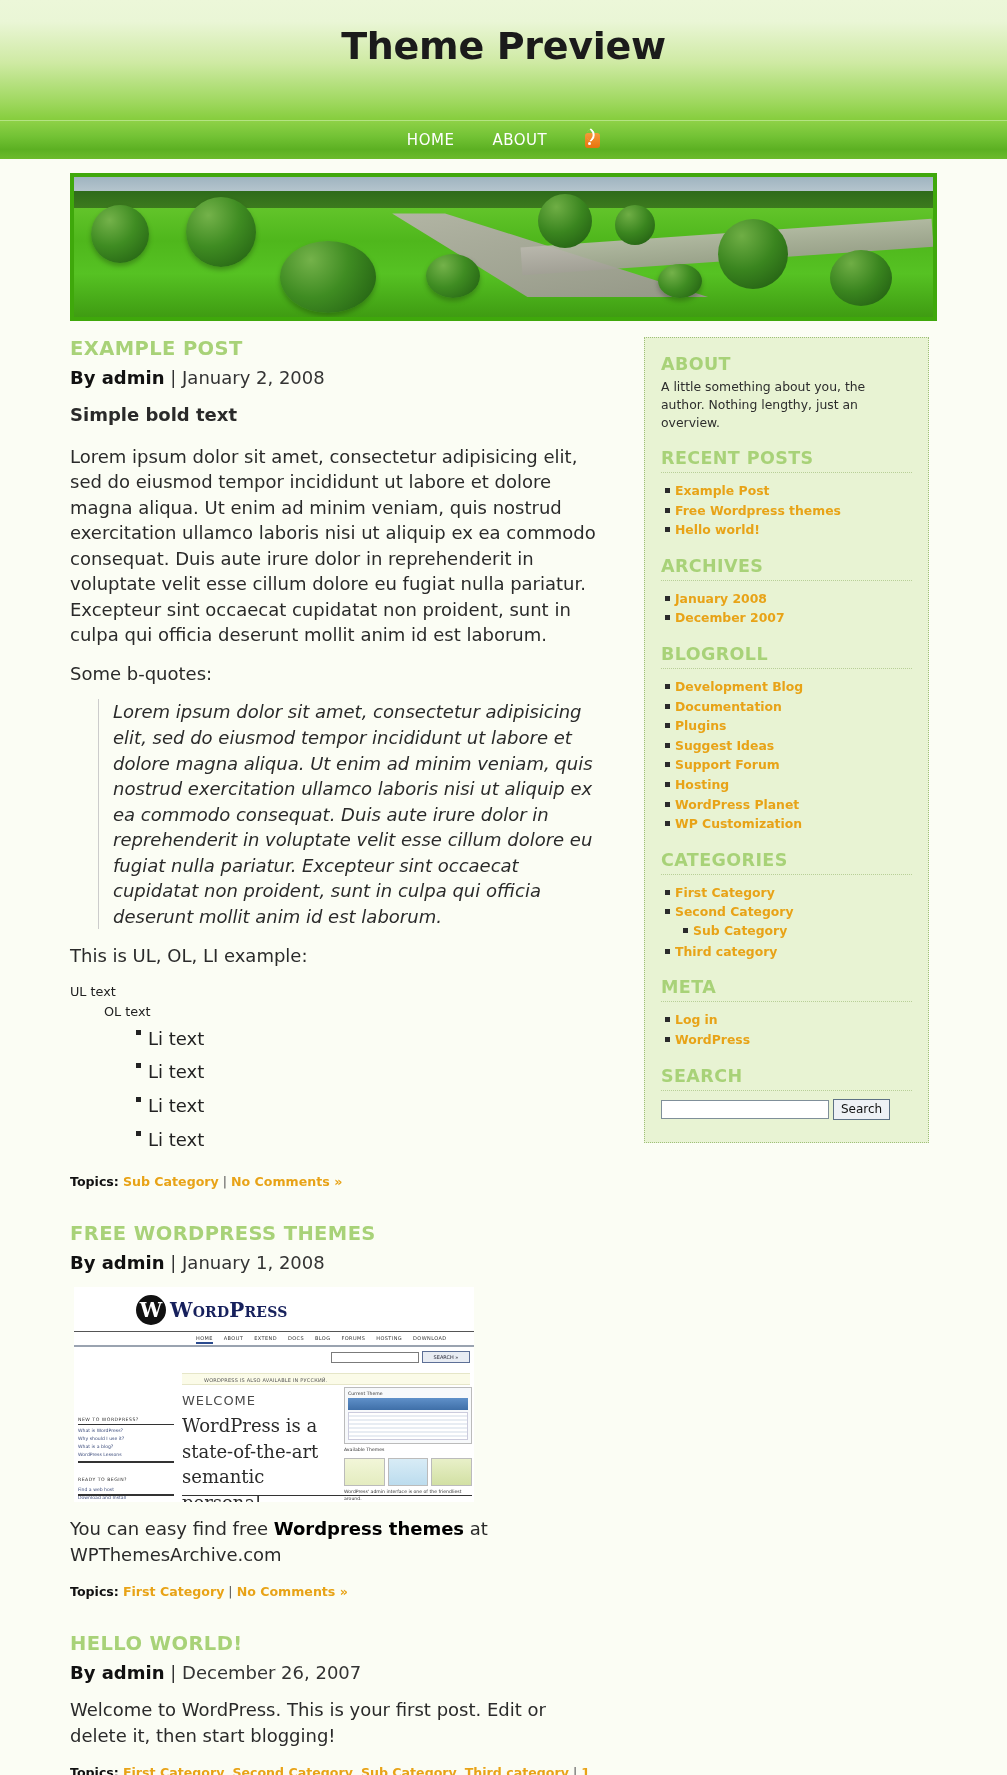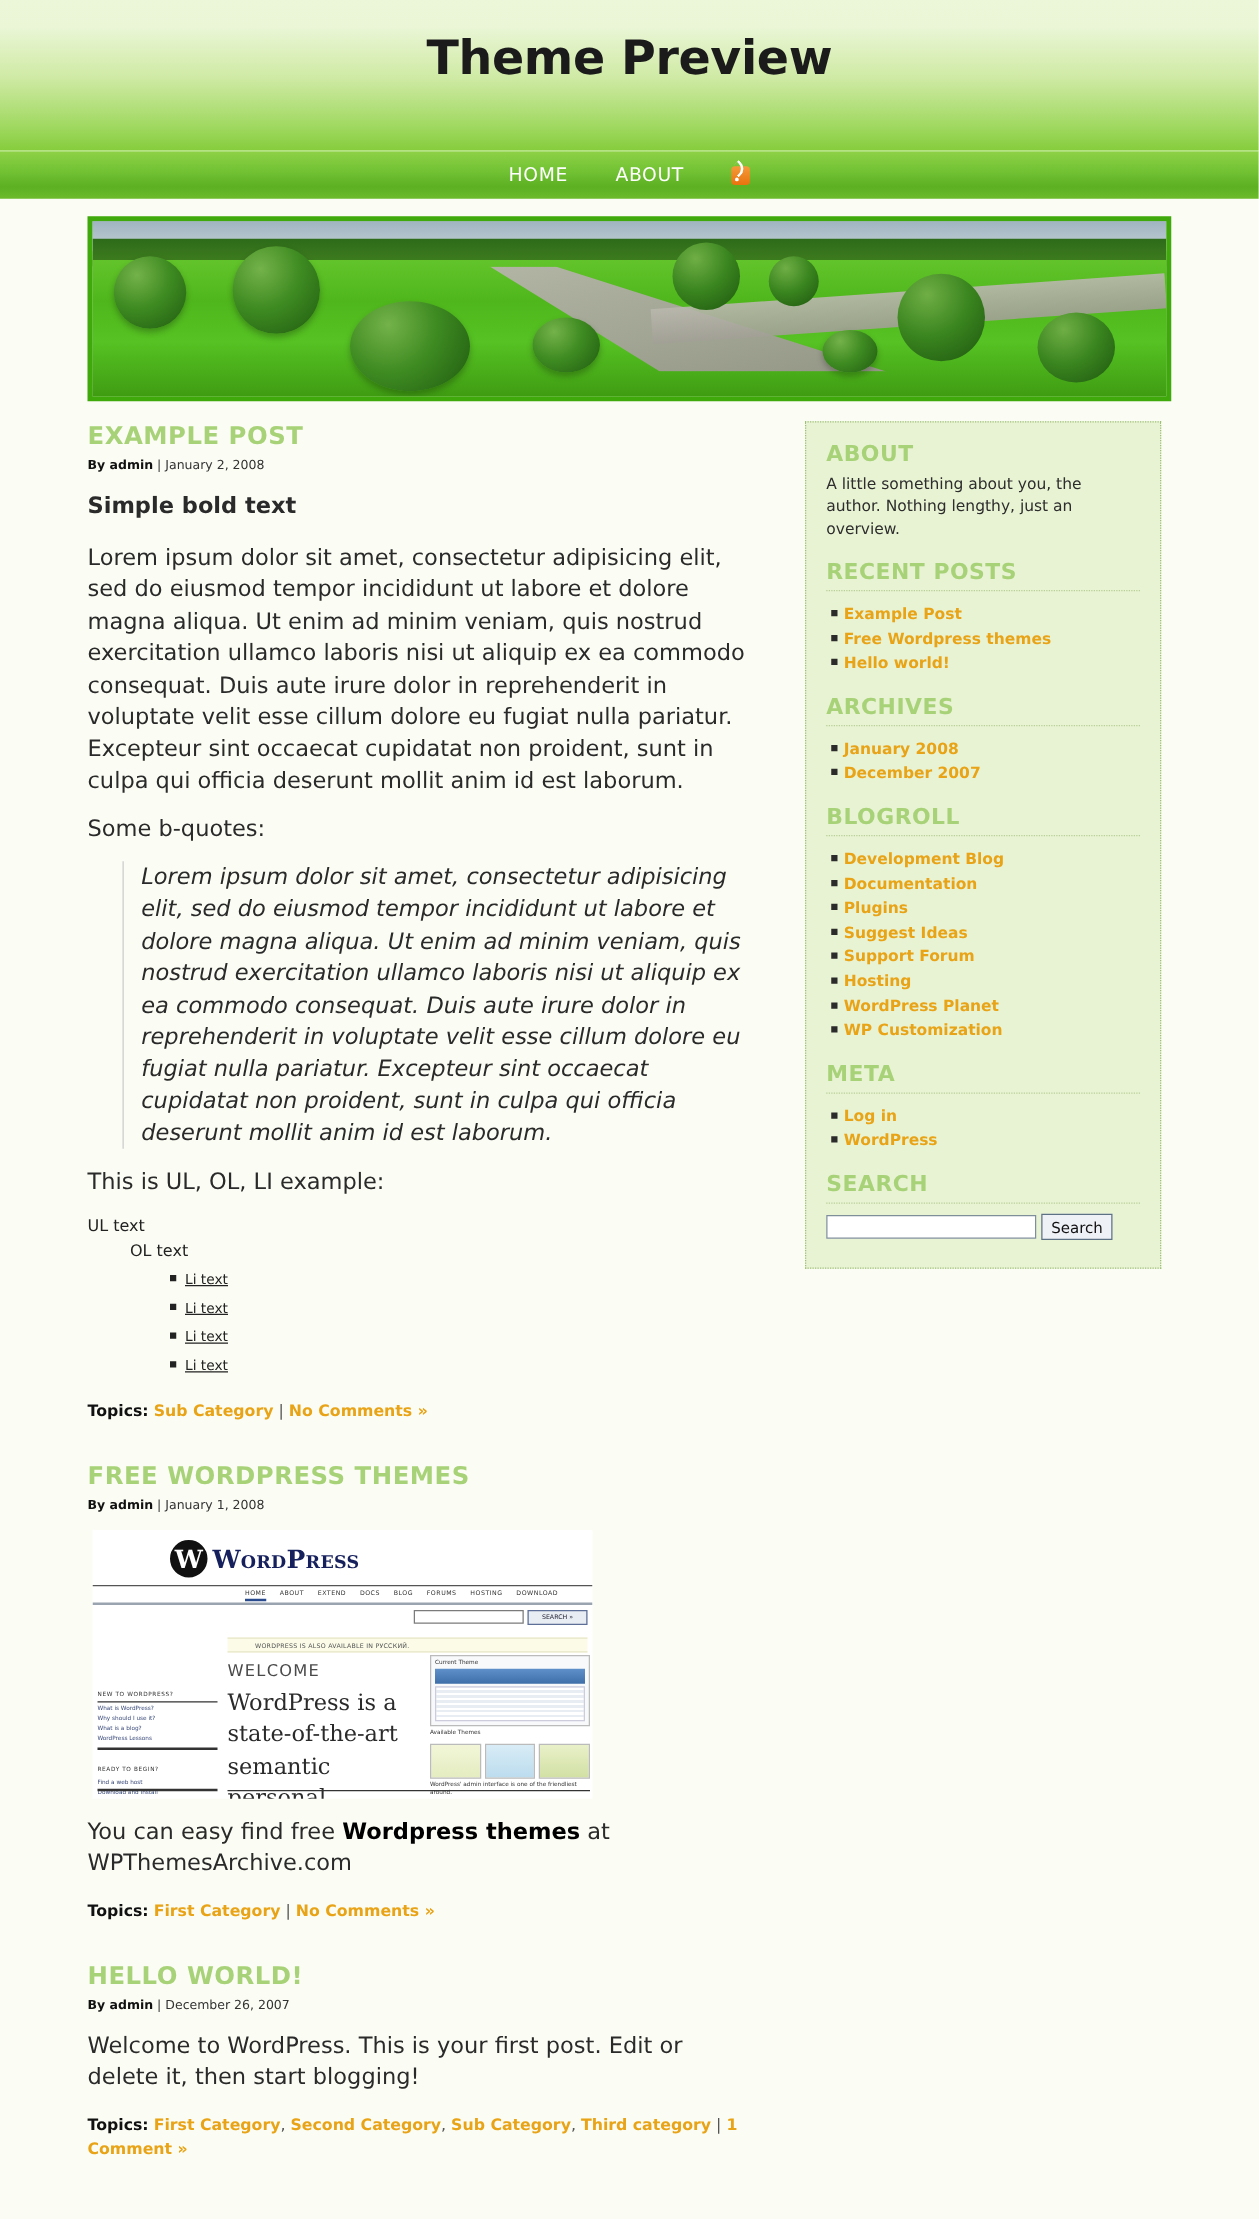--- a/index.html
+++ b/index.html
@@ -173,21 +173,21 @@
     margin: 0 0 7px 0;
     font-size: 19.5px;
     font-weight: bold;
     letter-spacing: 0.4px;
     text-transform: uppercase;
     color: #a8d278;
   }
   .post-title a { color: #a8d278; text-decoration: none; }
   .post-meta {
     margin: 0 0 14px 0;
-    font-size: 10px;
+    font-size: 18px;
     color: #333333;
   }
   .post-meta b { color: #111111; }
   .post p {
     margin: 0 0 13px 0;
     font-size: 18px;
     line-height: 1.42;
     color: #2a2a2a;
   }
   .post p.bold-lead { font-weight: bold; margin-bottom: 16px; }
@@ -205,22 +205,21 @@
   .list-demo .ul-text { margin-left: 0px; }
   .list-demo .ol-text { margin-left: 34px; }
   .list-demo ul {
     margin: 0;
     padding-left: 78px;
     list-style: none;
   }
   .list-demo ul li {
     position: relative;
     padding: 3px 0;
-    font-size: 11px;
-    text-decoration: underline;
+    font-size: 18px;
   }
   .list-demo ul li::before {
     content: "";
     position: absolute;
     left: -12px;
     top: 8px;
     width: 5px; height: 5px;
     background: #222;
   }
   .topics {
@@ -652,20 +651,34 @@
             <li><a href="#">Documentation</a></li>
             <li><a href="#">Plugins</a></li>
             <li><a href="#">Suggest Ideas</a></li>
             <li><a href="#">Support Forum</a></li>
             <li><a href="#">Hosting</a></li>
             <li><a href="#">WordPress Planet</a></li>
             <li><a href="#">WP Customization</a></li>
           </ul>
         </div>
 
+        <div class="widget">
+          <h3 class="widget-title">CATEGORIES</h3>
+          <div class="widget-rule"></div>
+          <ul>
+            <li><a href="#">First Category</a></li>
+            <li>
+              <a href="#">Second Category</a>
+              <ul>
+                <li><a href="#">Sub Category</a></li>
+              </ul>
+            </li>
+            <li><a href="#">Third category</a></li>
+          </ul>
+        </div>
 
         <div class="widget">
           <h3 class="widget-title">META</h3>
           <div class="widget-rule"></div>
           <ul>
             <li><a href="#">Log in</a></li>
             <li><a href="#">WordPress</a></li>
           </ul>
         </div>
 

